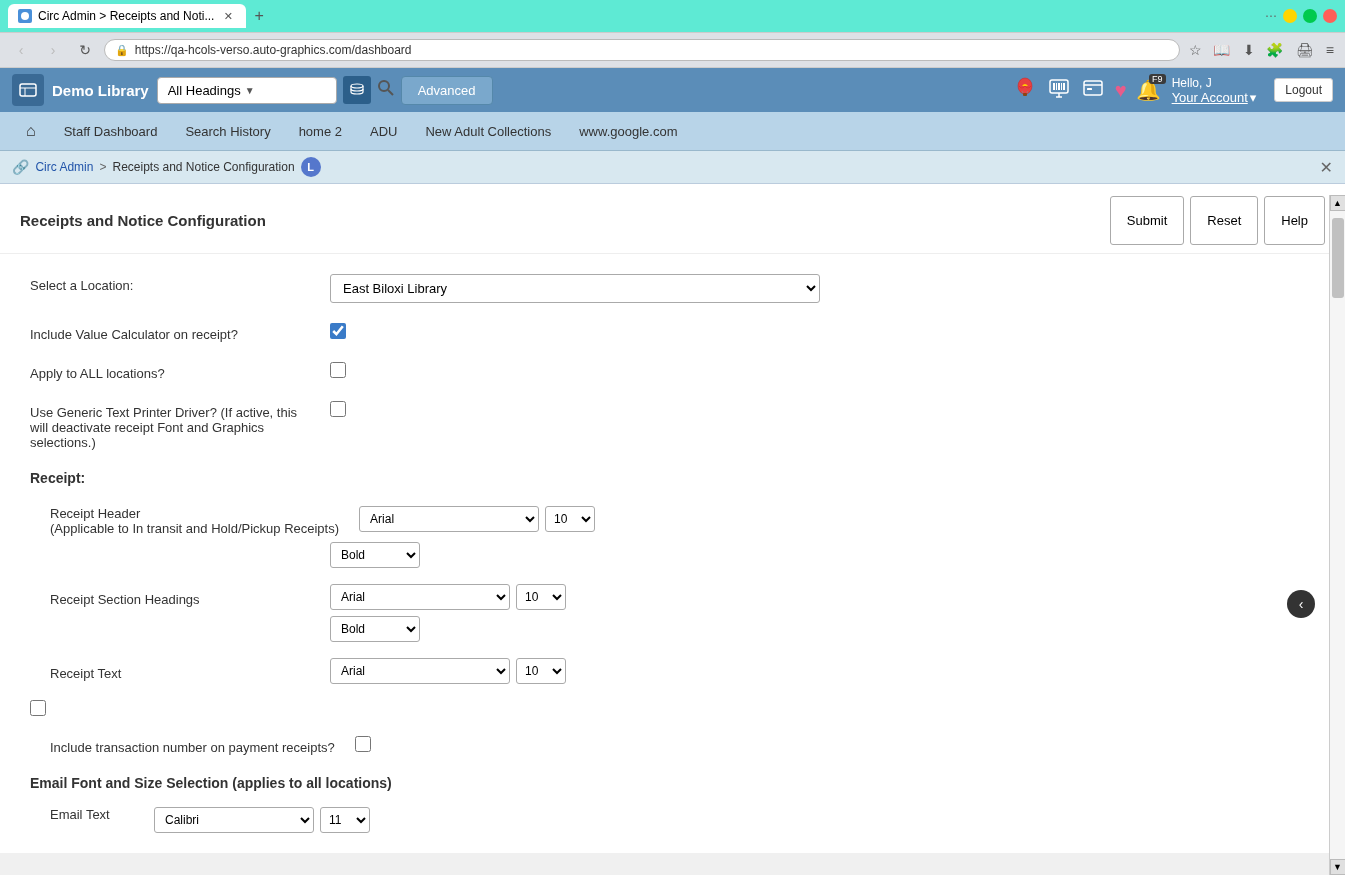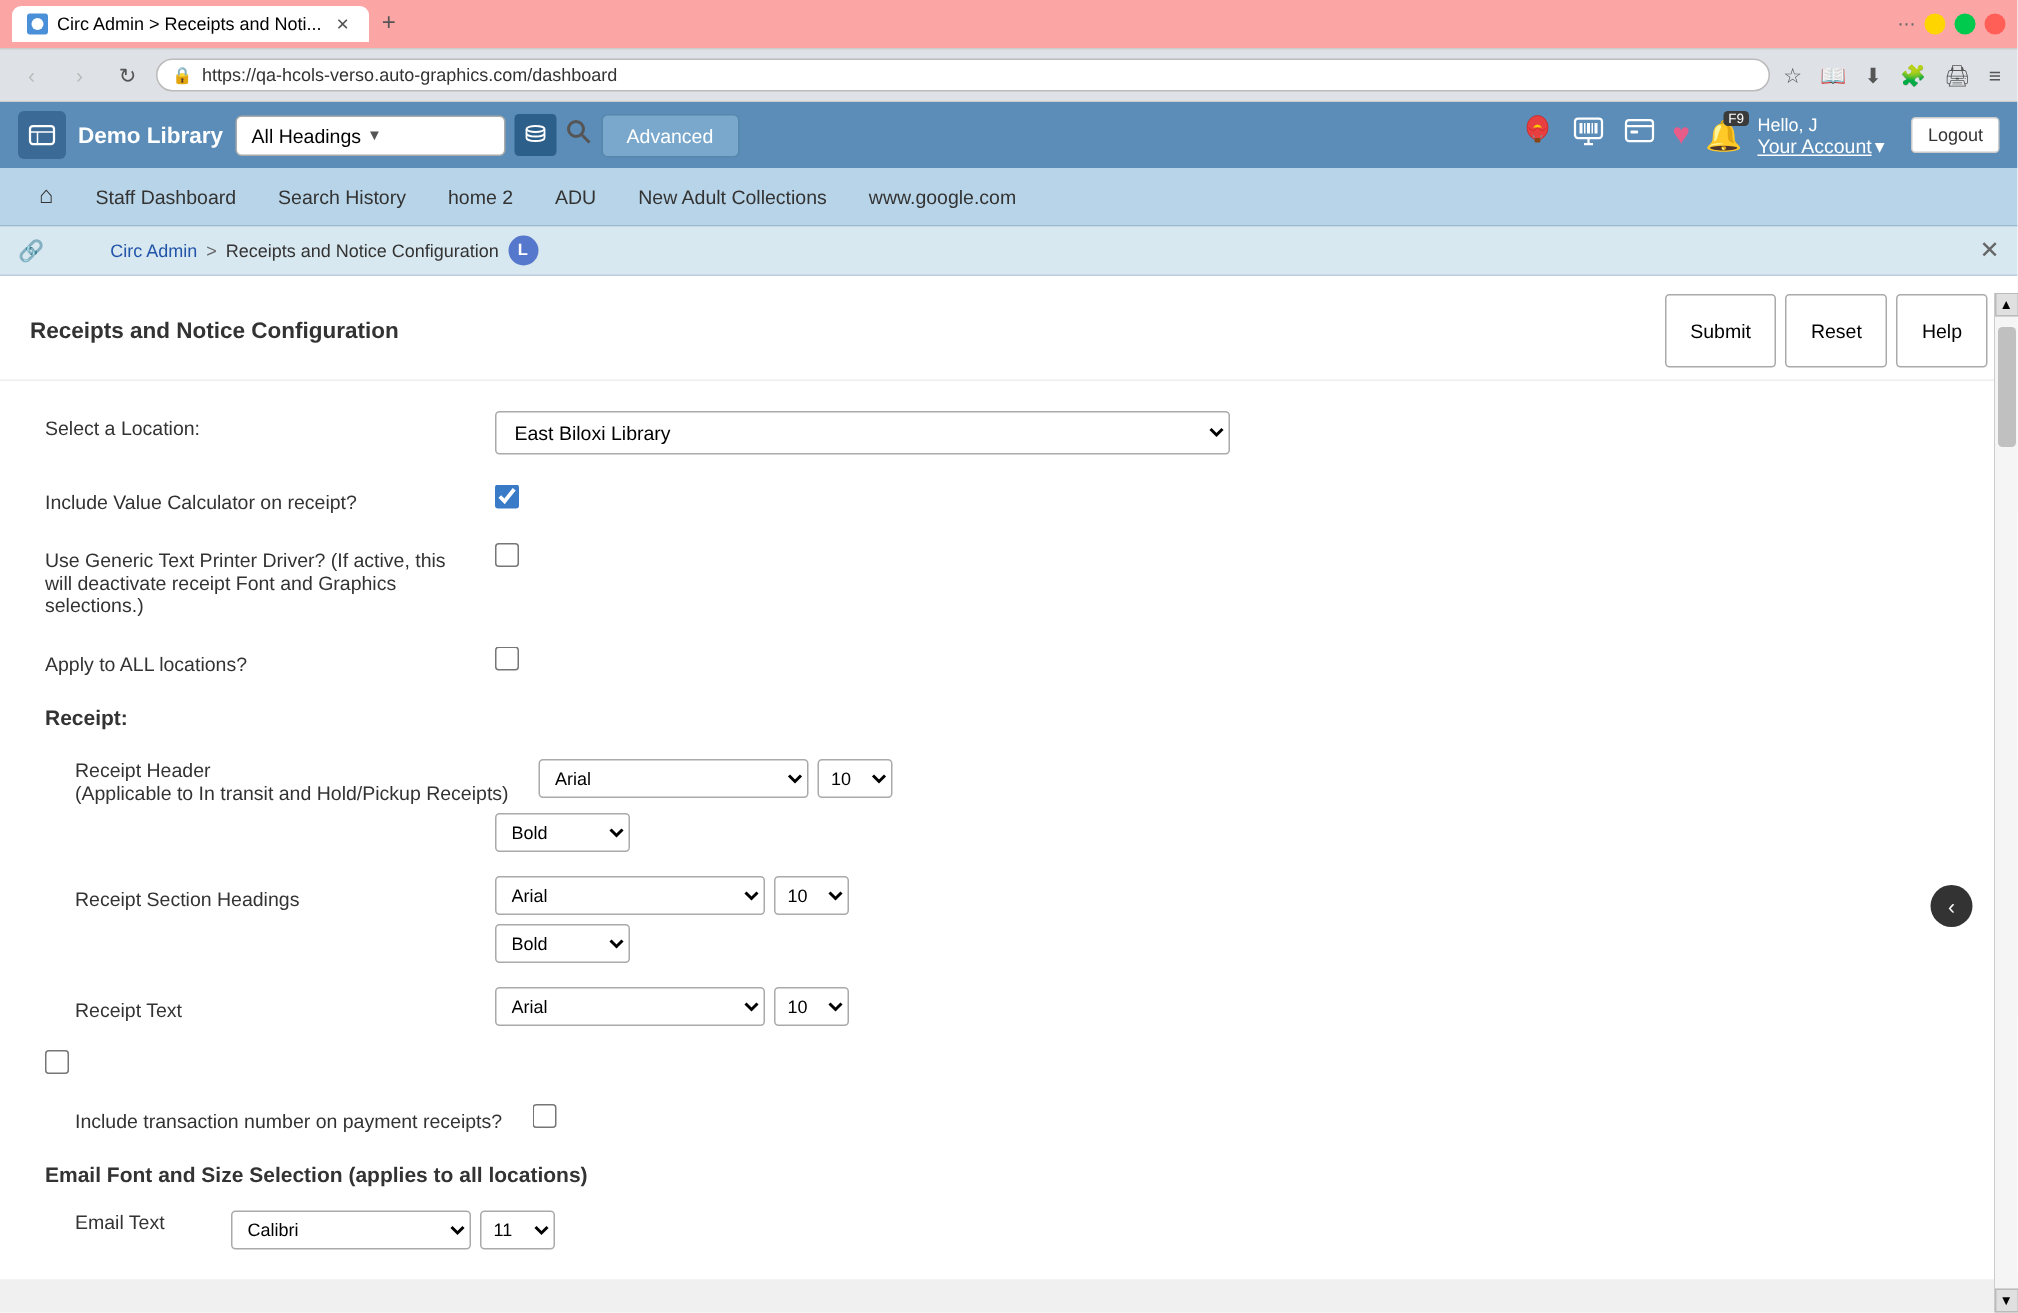--- a/index.html
+++ b/index.html
@@ -1,20 +1,20 @@
 <!DOCTYPE html>
 <html><head>
   <meta charset="utf-8">
   <style>
     * { box-sizing: border-box; margin: 0; padding: 0; }
     body { font-family: Arial, sans-serif; font-size: 13px; background: #f0f0f0; }
 
     
     .browser-chrome { background: #e8e8e8; border-bottom: 1px solid #ccc; }
-    .browser-title-bar { display: flex; align-items: center; padding: 4px 8px; background: #fca5a5; }
+    .browser-title-bar { display: flex; align-items: center; padding: 4px 8px; background: #5eead4; }
     .browser-tab { display: flex; align-items: center; background: white; border-radius: 6px 6px 0 0; padding: 4px 10px; font-size: 12px; gap: 6px; min-width: 200px; }
     .browser-tab-icon { width: 14px; height: 14px; background: #4a90d9; border-radius: 2px; display: flex; align-items: center; justify-content: center; }
     .new-tab-btn { background: none; border: none; font-size: 16px; cursor: pointer; padding: 2px 8px; color: #555; }
     .window-controls { margin-left: auto; display: flex; gap: 4px; }
     .win-btn { width: 14px; height: 14px; border-radius: 50%; border: none; cursor: pointer; }
     .win-minimize { background: #ffd500; }
     .win-maximize { background: #00ca4e; }
     .win-close { background: #ff5f57; }
 
     .browser-nav { display: flex; align-items: center; padding: 4px 8px; gap: 6px; background: #dee1e6; border-top: 1px solid #ccc; }
@@ -44,21 +44,21 @@
     .logout-btn { background: white; border: 1px solid #ccc; border-radius: 3px; padding: 4px 10px; font-size: 12px; cursor: pointer; color: #333; margin-left: 8px; text-align: center; }
 
     
     .nav-bar { background: #b8d4e8; display: flex; align-items: center; padding: 0 12px; border-bottom: 1px solid #99b8cc; }
     .nav-item { padding: 10px 14px; font-size: 13px; color: #333; cursor: pointer; text-decoration: none; display: block; }
     .nav-home { font-size: 16px; }
 
     
     .breadcrumb-bar { background: #d8e8f0; padding: 6px 12px; display: flex; align-items: center; gap: 6px; font-size: 12px; border-bottom: 1px solid #bcd; }
     .breadcrumb-icon { color: #5577aa; font-size: 14px; }
-    .breadcrumb-link { color: #2255aa; text-decoration: none; margin-left: 38px; }
+    .breadcrumb-link { color: #2255aa; text-decoration: none; }
     .breadcrumb-sep { color: #666; }
     .breadcrumb-current { color: #333; }
     .breadcrumb-badge { background: #5577cc; color: white; border-radius: 50%; width: 20px; height: 20px; display: flex; align-items: center; justify-content: center; font-size: 11px; font-weight: bold; }
     .breadcrumb-close { margin-left: auto; background: none; border: none; cursor: pointer; font-size: 16px; color: #666; }
 
     
     .main-content { background: white; min-height: 600px; position: relative; }
     .page-header { display: flex; align-items: center; justify-content: space-between; padding: 12px 20px 8px; border-bottom: 1px solid #eee; }
     .page-title { font-size: 15px; font-weight: bold; color: #333; }
     .page-actions { display: flex; gap: 6px; }
@@ -275,28 +275,28 @@
     </div>
 
     <div class="form-row">
       <label class="form-label">Include Value Calculator on receipt?</label>
       <div class="form-control">
         <input type="checkbox" class="checkbox-input checkbox-checked" checked="" style="">
       </div>
     </div>
 
     <div class="form-row">
-      <label class="form-label" style="max-width:280px;">Use Generic Text Printer Driver? (If active, this will deactivate receipt Font and Graphics selections.)</label>
+      <label class="form-label">Apply to ALL locations?</label>
       <div class="form-control">
         <input type="checkbox" class="checkbox-input" style="">
       </div>
     </div>
 
     <div class="form-row">
-      <label class="form-label">Apply to ALL locations?</label>
+      <label class="form-label" style="max-width:280px;">Use Generic Text Printer Driver? (If active, this will deactivate receipt Font and Graphics selections.)</label>
       <div class="form-control">
         <input type="checkbox" class="checkbox-input" style="">
       </div>
     </div>
 
     <div>
       <div class="section-title">Receipt:</div>
 
       <div class="font-row">
         <div class="font-label" style="white-space:pre-line;">Receipt Header

